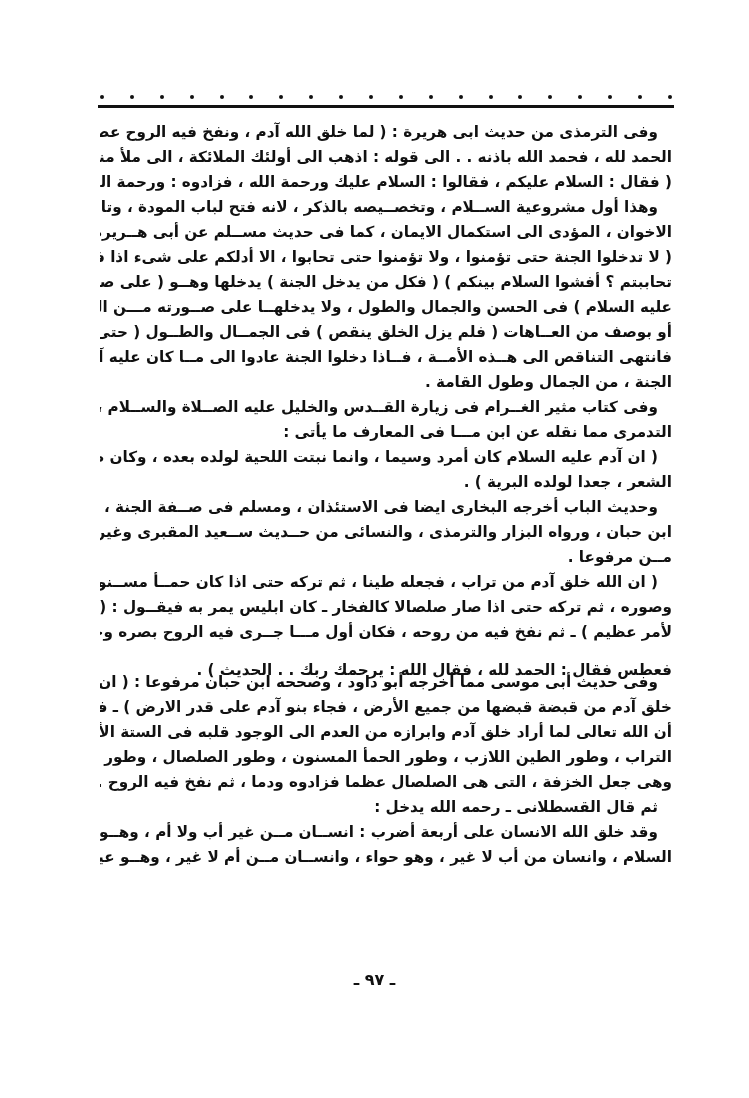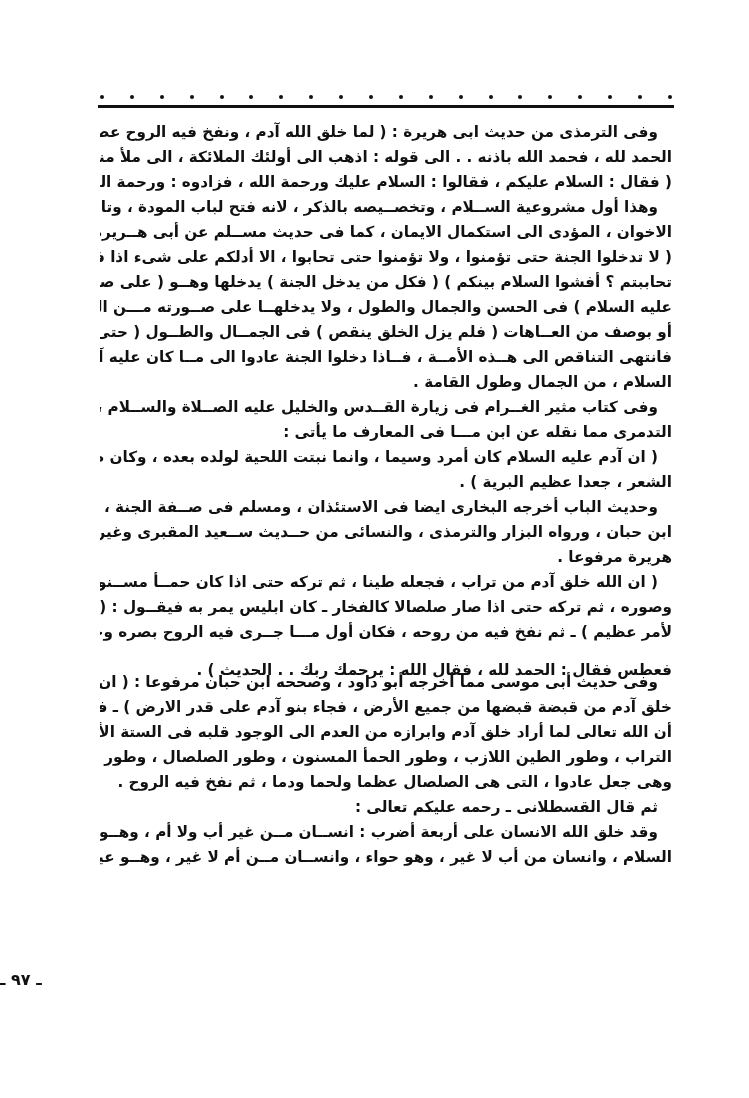--- a/index.html
+++ b/index.html
@@ -67,21 +67,21 @@
       white-space: nowrap;
       overflow: hidden;
     }
     .line.indent { padding-right: 14px; box-sizing: border-box; }
     .line.short { text-align-last: right; }
     .page-number {
       position: absolute;
       left: 0;
       width: 749px;
       top: 970px;
-      text-align: left;
+      text-align: center;
       font-size: 16px;
       font-weight: bold;
       direction: rtl;
     }
   </style>
 </head>
 <body>
 
 <div class="page">
   <div class="header-dots" id="header-dots">
@@ -112,36 +112,36 @@
       <div class="line indent" style="top: 0px;">وفى الترمذى من حديث ابى هريرة : ( لما خلق الله آدم ، ونفخ فيه الروح عطس . فقــال :</div>
       <div class="line" style="top: 25px;">الحمد لله ، فحمد الله باذنه . . الى قوله : اذهب الى أولئك الملائكة ، الى ملأ منهــم جلوس .</div>
       <div class="line short" style="top: 50px;">( فقال : السلام عليكم ، فقالوا : السلام عليك ورحمة الله ، فزادوه : ورحمة الله ) .</div>
       <div class="line indent" style="top: 75px;">وهذا أول مشروعية الســلام ، وتخصــيصه بالذكر ، لانه فتح لباب المودة ، وتاليف قلوب</div>
       <div class="line" style="top: 100px;">الاخوان ، المؤدى الى استكمال الايمان ، كما فى حديث مســلم عن أبى هــريرة مــرفوعا :</div>
       <div class="line" style="top: 125px;">( لا تدخلوا الجنة حتى تؤمنوا ، ولا تؤمنوا حتى تحابوا ، الا أدلكم على شىء اذا فعلتمــوه</div>
       <div class="line" style="top: 150px;">تحاببتم ؟ أفشوا السلام بينكم ) ( فكل من يدخل الجنة ) يدخلها وهــو ( على صــورة آدم</div>
       <div class="line" style="top: 175px;">عليه السلام ) فى الحسن والجمال والطول ، ولا يدخلهــا على صــورته مـــن الســـواد ،</div>
       <div class="line" style="top: 200px;">أو بوصف من العــاهات ( فلم يزل الخلق ينقص ) فى الجمــال والطــول ( حتى الآن ) أى</div>
       <div class="line" style="top: 225px;">فانتهى التناقص الى هــذه الأمــة ، فــاذا دخلوا الجنة عادوا الى مــا كان عليه آدم عليه</div>
-      <div class="line short" style="top: 250px;">السلام ، من الجمال وطول القامة .</div>
+      <div class="line short" style="top: 250px;">الجنة ، من الجمال وطول القامة .</div>
       <div class="line indent" style="top: 275px;">وفى كتاب مثير الغــرام فى زيارة القــدس والخليل عليه الصــلاة والســلام ، لتاج الدين</div>
       <div class="line short" style="top: 300px;">التدمرى مما نقله عن ابن مـــا فى المعارف ما يأتى :</div>
       <div class="line indent" style="top: 325px;">( ان آدم عليه السلام كان أمرد وسيما ، وانما نبتت اللحية لولده بعده ، وكان طوالا كثير</div>
-      <div class="line short" style="top: 350px;">الشعر ، جعدا عظيم البرية ) .</div>
+      <div class="line short" style="top: 350px;">الشعر ، جعدا لولده البرية ) .</div>
       <div class="line indent" style="top: 375px;">وحديث الباب أخرجه البخارى ايضا فى الاستئذان ، ومسلم فى صــفة الجنة ، وصــححه</div>
       <div class="line" style="top: 400px;">ابن حبان ، ورواه البزار والترمذى ، والنسائى من حــديث ســعيد المقبرى وغيره عن أبى</div>
-      <div class="line short" style="top: 425px;">هريرة مرفوعا .</div>
+      <div class="line short" style="top: 425px;">مــن مرفوعا .</div>
       <div class="line indent" style="top: 450px;">( ان الله خلق آدم من تراب ، فجعله طينا ، ثم تركه حتى اذا كان حمــأ مســنونا خلقــه</div>
       <div class="line" style="top: 475px;">وصوره ، ثم تركه حتى اذا صار صلصالا كالفخار ـ كان ابليس يمر به فيقــول : ( خلقــت</div>
       <div class="line" style="top: 500px;">لأمر عظيم ) ـ ثم نفخ فيه من روحه ، فكان أول مـــا جــرى فيه الروح بصره وخياشــيمه ،</div>
       <div class="line short" style="top: 538px;">فعطس فقال : الحمد لله ، فقال الله : يرحمك ربك . . الحديث ) .</div>
       <div class="line indent" style="top: 550px;">وفى حديث أبى موسى مما أخرجه أبو داود ، وصححه ابن حبان مرفوعا : ( ان الله تعالى</div>
       <div class="line" style="top: 575px;">خلق آدم من قبضة قبضها من جميع الأرض ، فجاء بنو آدم على قدر الارض ) ـ ففى هذا</div>
       <div class="line" style="top: 600px;">أن الله تعالى لما أراد خلق آدم وابرازه من العدم الى الوجود قلبه فى الستة الأطوار . طــور</div>
       <div class="line" style="top: 625px;">التراب ، وطور الطين اللازب ، وطور الحمأ المسنون ، وطور الصلصال ، وطور التســوية ،</div>
-      <div class="line short" style="top: 650px;">وهى جعل عادوا ، التى هى الصلصال عظما ولحما ودما ، ثم نفخ فيه الروح .</div>
-      <div class="line indent short" style="top: 675px;">ثم قال القسطلانى ـ رحمه عليكم تعالى :</div>
+      <div class="line short" style="top: 650px;">وهى جعل الخزفة ، التى هى الصلصال عظما فزادوه ودما ، ثم نفخ فيه الروح .</div>
+      <div class="line indent short" style="top: 675px;">ثم قال القسطلانى ـ رحمه الله يدخل :</div>
       <div class="line indent" style="top: 700px;">وقد خلق الله الانسان على أربعة أضرب : انســان مــن غير أب ولا أم ، وهــو آدم عليه</div>
       <div class="line" style="top: 725px;">السلام ، وانسان من أب لا غير ، وهو حواء ، وانســان مــن أم لا غير ، وهــو عيسى عليه</div>
     </div>
 
   <div class="page-number">ـ ٩٧ ـ</div>
 </div>
 
 </body></html>

